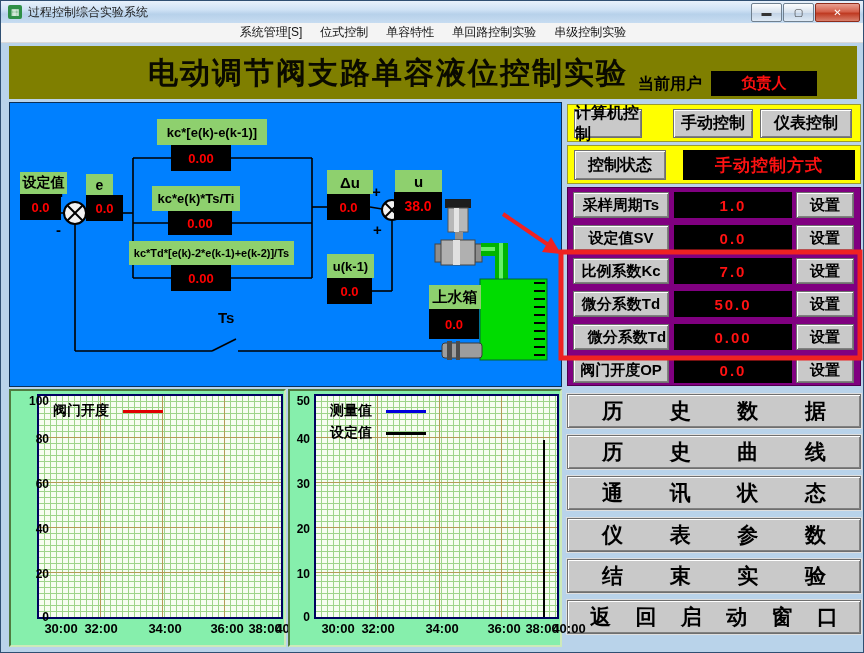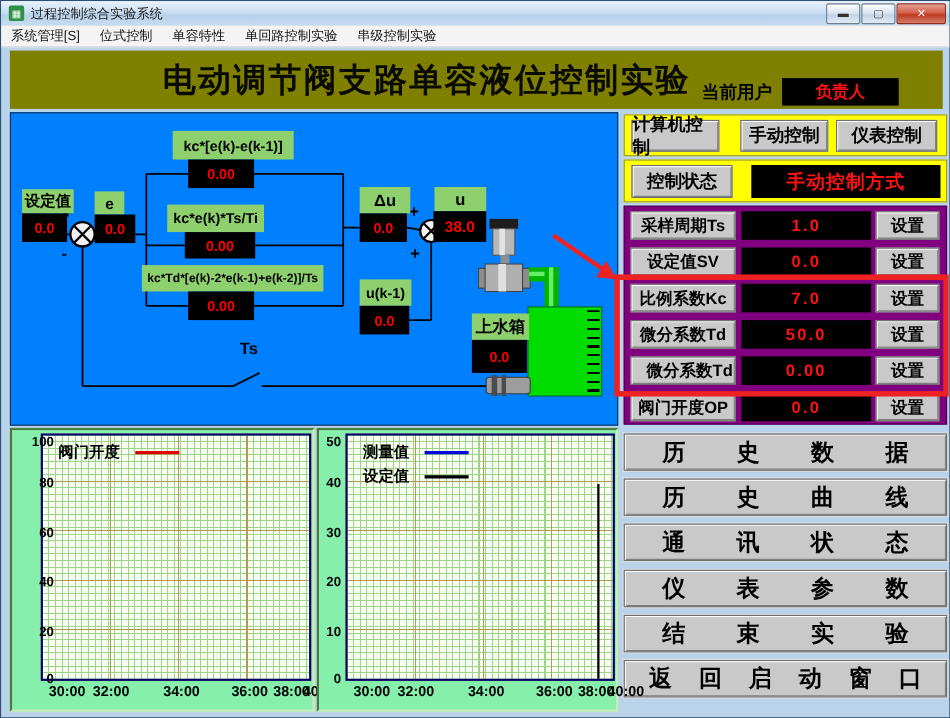--- a/index.html
+++ b/index.html
@@ -15,21 +15,21 @@
     display:flex;align-items:center;justify-content:center;color:#fff;font-size:9px;font-weight:bold;}
   .win-title{font-size:12px;color:#1a1a1a;}
   .winbtns{position:absolute;right:5px;top:2px;display:flex;}
   .winbtn{width:29px;height:17px;border:1px solid #70808f;border-radius:2px;margin-left:1px;
     background:linear-gradient(#fdfdfd,#d7e2ee 50%,#c2d3e6 55%,#dfeaf5);
     display:flex;align-items:center;justify-content:center;font-size:10px;color:#333;line-height:1;}
   .winbtn.close{background:linear-gradient(#e9a091,#d4604b 45%,#bf3a22 55%,#d87f6b);color:#fff;
     border-color:#8e2b1a;width:43px;}
   
   .menubar{left:0;top:22px;width:864px;height:19px;background:#f4f4f4;border-bottom:1px solid #d9d9d9;
-    display:flex;align-items:center;font-size:12px;color:#111;}
+    display:flex;align-items:center;font-size:12px;color:#111;justify-content:center;}
   .menu-item{padding:2px 9px;cursor:default;}
   
   .header{left:8px;top:45px;width:848px;height:53px;background:#7f7f00;}
   .header-title{position:absolute;left:0;top:7px;width:100%;text-align:center;
     font-size:30px;font-weight:bold;color:#0a0a00;letter-spacing:2px;padding-right:90px;box-sizing:border-box;}
   .user-label{position:absolute;right:155px;bottom:4px;font-size:16px;font-weight:bold;color:#000;}
   .user-box{position:absolute;right:40px;bottom:3px;width:106px;height:25px;background:#000;
     display:flex;align-items:center;justify-content:center;font-size:15px;font-weight:bold;color:#ff1010;}
   
   .diagram{left:8px;top:101px;width:553px;height:285px;background:#0080ff;border:1px solid #0b2f57;box-sizing:border-box;}
@@ -197,21 +197,21 @@
     <div class="vbox" style="left:317px;top:175px;width:45px;height:26px;">0.0</div>
 
     <div class="glabel" style="left:419px;top:182px;width:52px;height:24px;font-size:15px;">上水箱</div>
     <div class="vbox" style="left:419px;top:206px;width:50px;height:30px;">0.0</div>
 
     <div class="ts-text" style="left:208px;top:206px;">Ts</div>
     <div class="ruler" style="left:524px;top:179px;width:11px;height:75px;"></div>
   </div>
 
   <div class="abs panel-yellow" style="left:566px;top:103px;width:294px;height:38px;">
-    <div class="btn3d abs" style="left:6px;top:4px;width:80px;height:29px;font-size:16px;">计算机控制</div>
+    <div class="btn3d abs" style="left:6px;top:4px;width:68px;height:29px;font-size:16px;">计算机控制</div>
     <div class="btn3d abs" style="left:105px;top:4px;width:80px;height:29px;font-size:16px;">手动控制</div>
     <div class="btn3d abs" style="left:192px;top:4px;width:92px;height:29px;font-size:16px;">仪表控制</div>
   </div>
 
   <div class="abs panel-yellow" style="left:566px;top:144px;width:294px;height:39px;">
     <div class="btn3d abs" style="left:6px;top:4px;width:92px;height:30px;font-size:16px;">控制状态</div>
     <div class="status-box abs" style="left:115px;top:4px;width:172px;height:30px;">手动控制方式</div>
   </div>
 
   <div class="abs panel-purple" style="left:566px;top:186px;width:294px;height:199px;">

